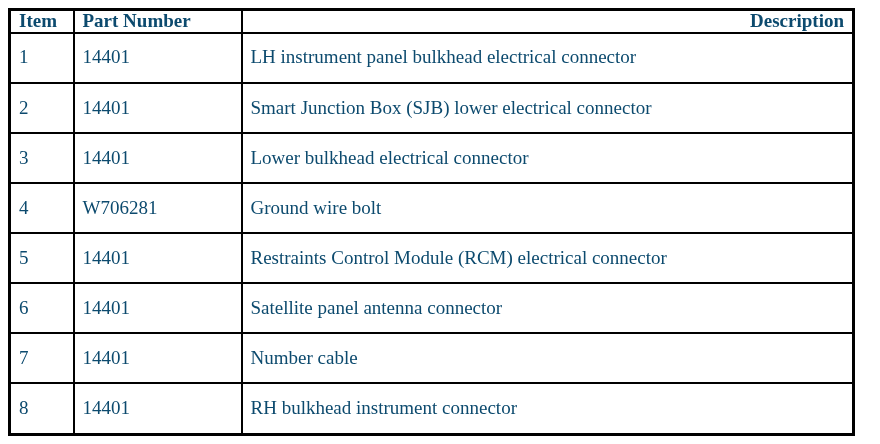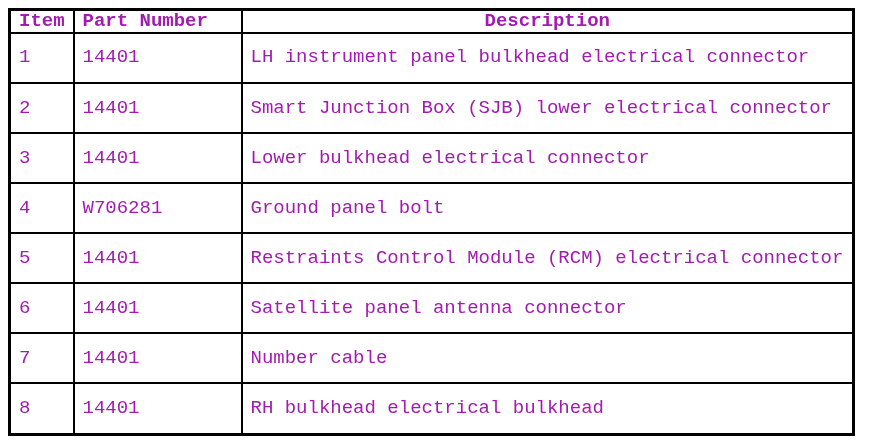--- a/index.html
+++ b/index.html
@@ -5,22 +5,22 @@
   html, body {
     margin: 0;
     padding: 0;
     background: #ffffff;
   }
   .page {
     position: relative;
     width: 880px;
     height: 444px;
     background: #ffffff;
-    font-family: Liberation Mono, monospace;
-    color: #a21caf;
+    font-family: Liberation Serif, serif;
+    color: #0c4a6e;
   }
   table.parts-table {
     position: absolute;
     left: 8px;
     top: 8px;
     width: 844px;
     height: 428px;
     border-collapse: collapse;
     table-layout: fixed;
     background: #ffffff;
@@ -40,21 +40,21 @@
     line-height: 1.1;
     vertical-align: middle;
     white-space: nowrap;
     overflow: hidden;
   }
   table.parts-table th {
     font-weight: bold;
     text-align: left;
   }
   table.parts-table th.col-description {
-    text-align: center;
+    text-align: right;
   }
   table.parts-table td {
     font-weight: normal;
     text-align: left;
   }
   col.col-item { width: 64px; }
   col.col-part { width: 168px; }
   col.col-desc { width: 612px; }
 </style>
 </head>
@@ -87,37 +87,37 @@
           <td>Smart Junction Box (SJB) lower electrical connector</td>
         </tr>
         <tr>
           <td>3</td>
           <td>14401</td>
           <td>Lower bulkhead electrical connector</td>
         </tr>
         <tr>
           <td>4</td>
           <td>W706281</td>
-          <td>Ground panel bolt</td>
+          <td>Ground wire bolt</td>
         </tr>
         <tr>
           <td>5</td>
           <td>14401</td>
           <td>Restraints Control Module (RCM) electrical connector</td>
         </tr>
         <tr>
           <td>6</td>
           <td>14401</td>
           <td>Satellite panel antenna connector</td>
         </tr>
         <tr>
           <td>7</td>
           <td>14401</td>
           <td>Number cable</td>
         </tr>
         <tr>
           <td>8</td>
           <td>14401</td>
-          <td>RH bulkhead electrical bulkhead</td>
+          <td>RH bulkhead instrument connector</td>
         </tr>
       </tbody>
   </table>
 </div>
 
 </body></html>

